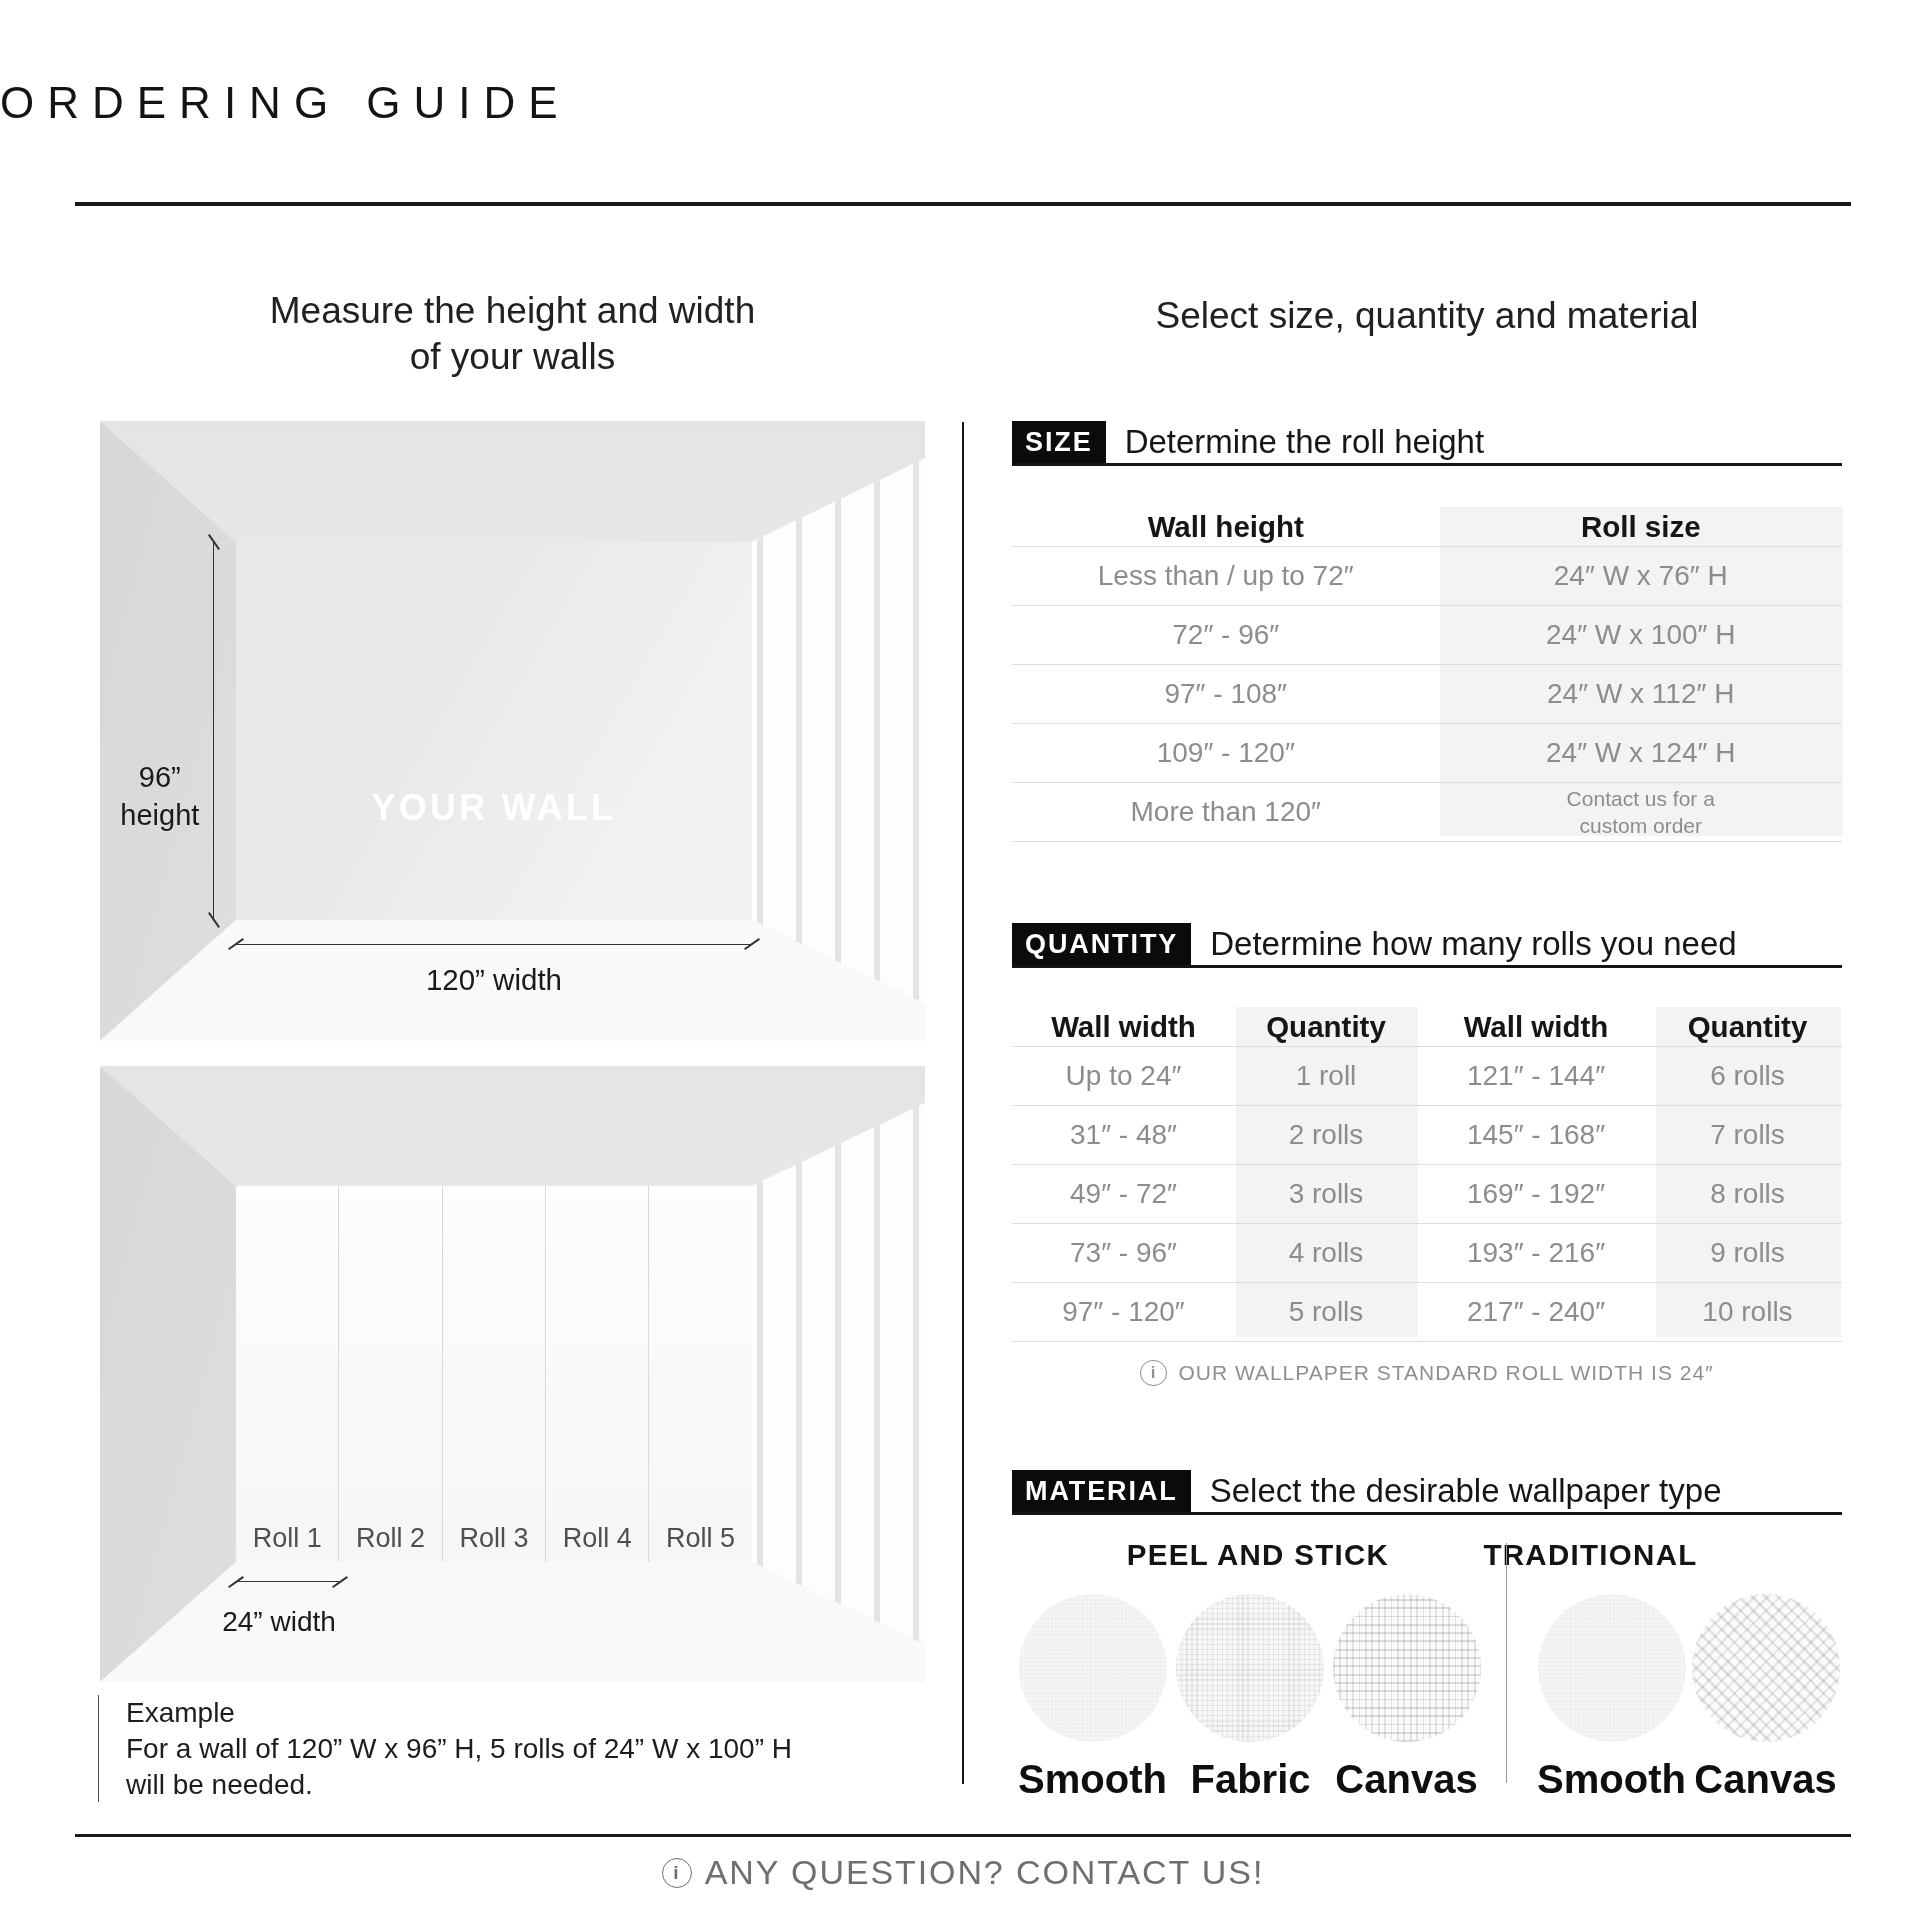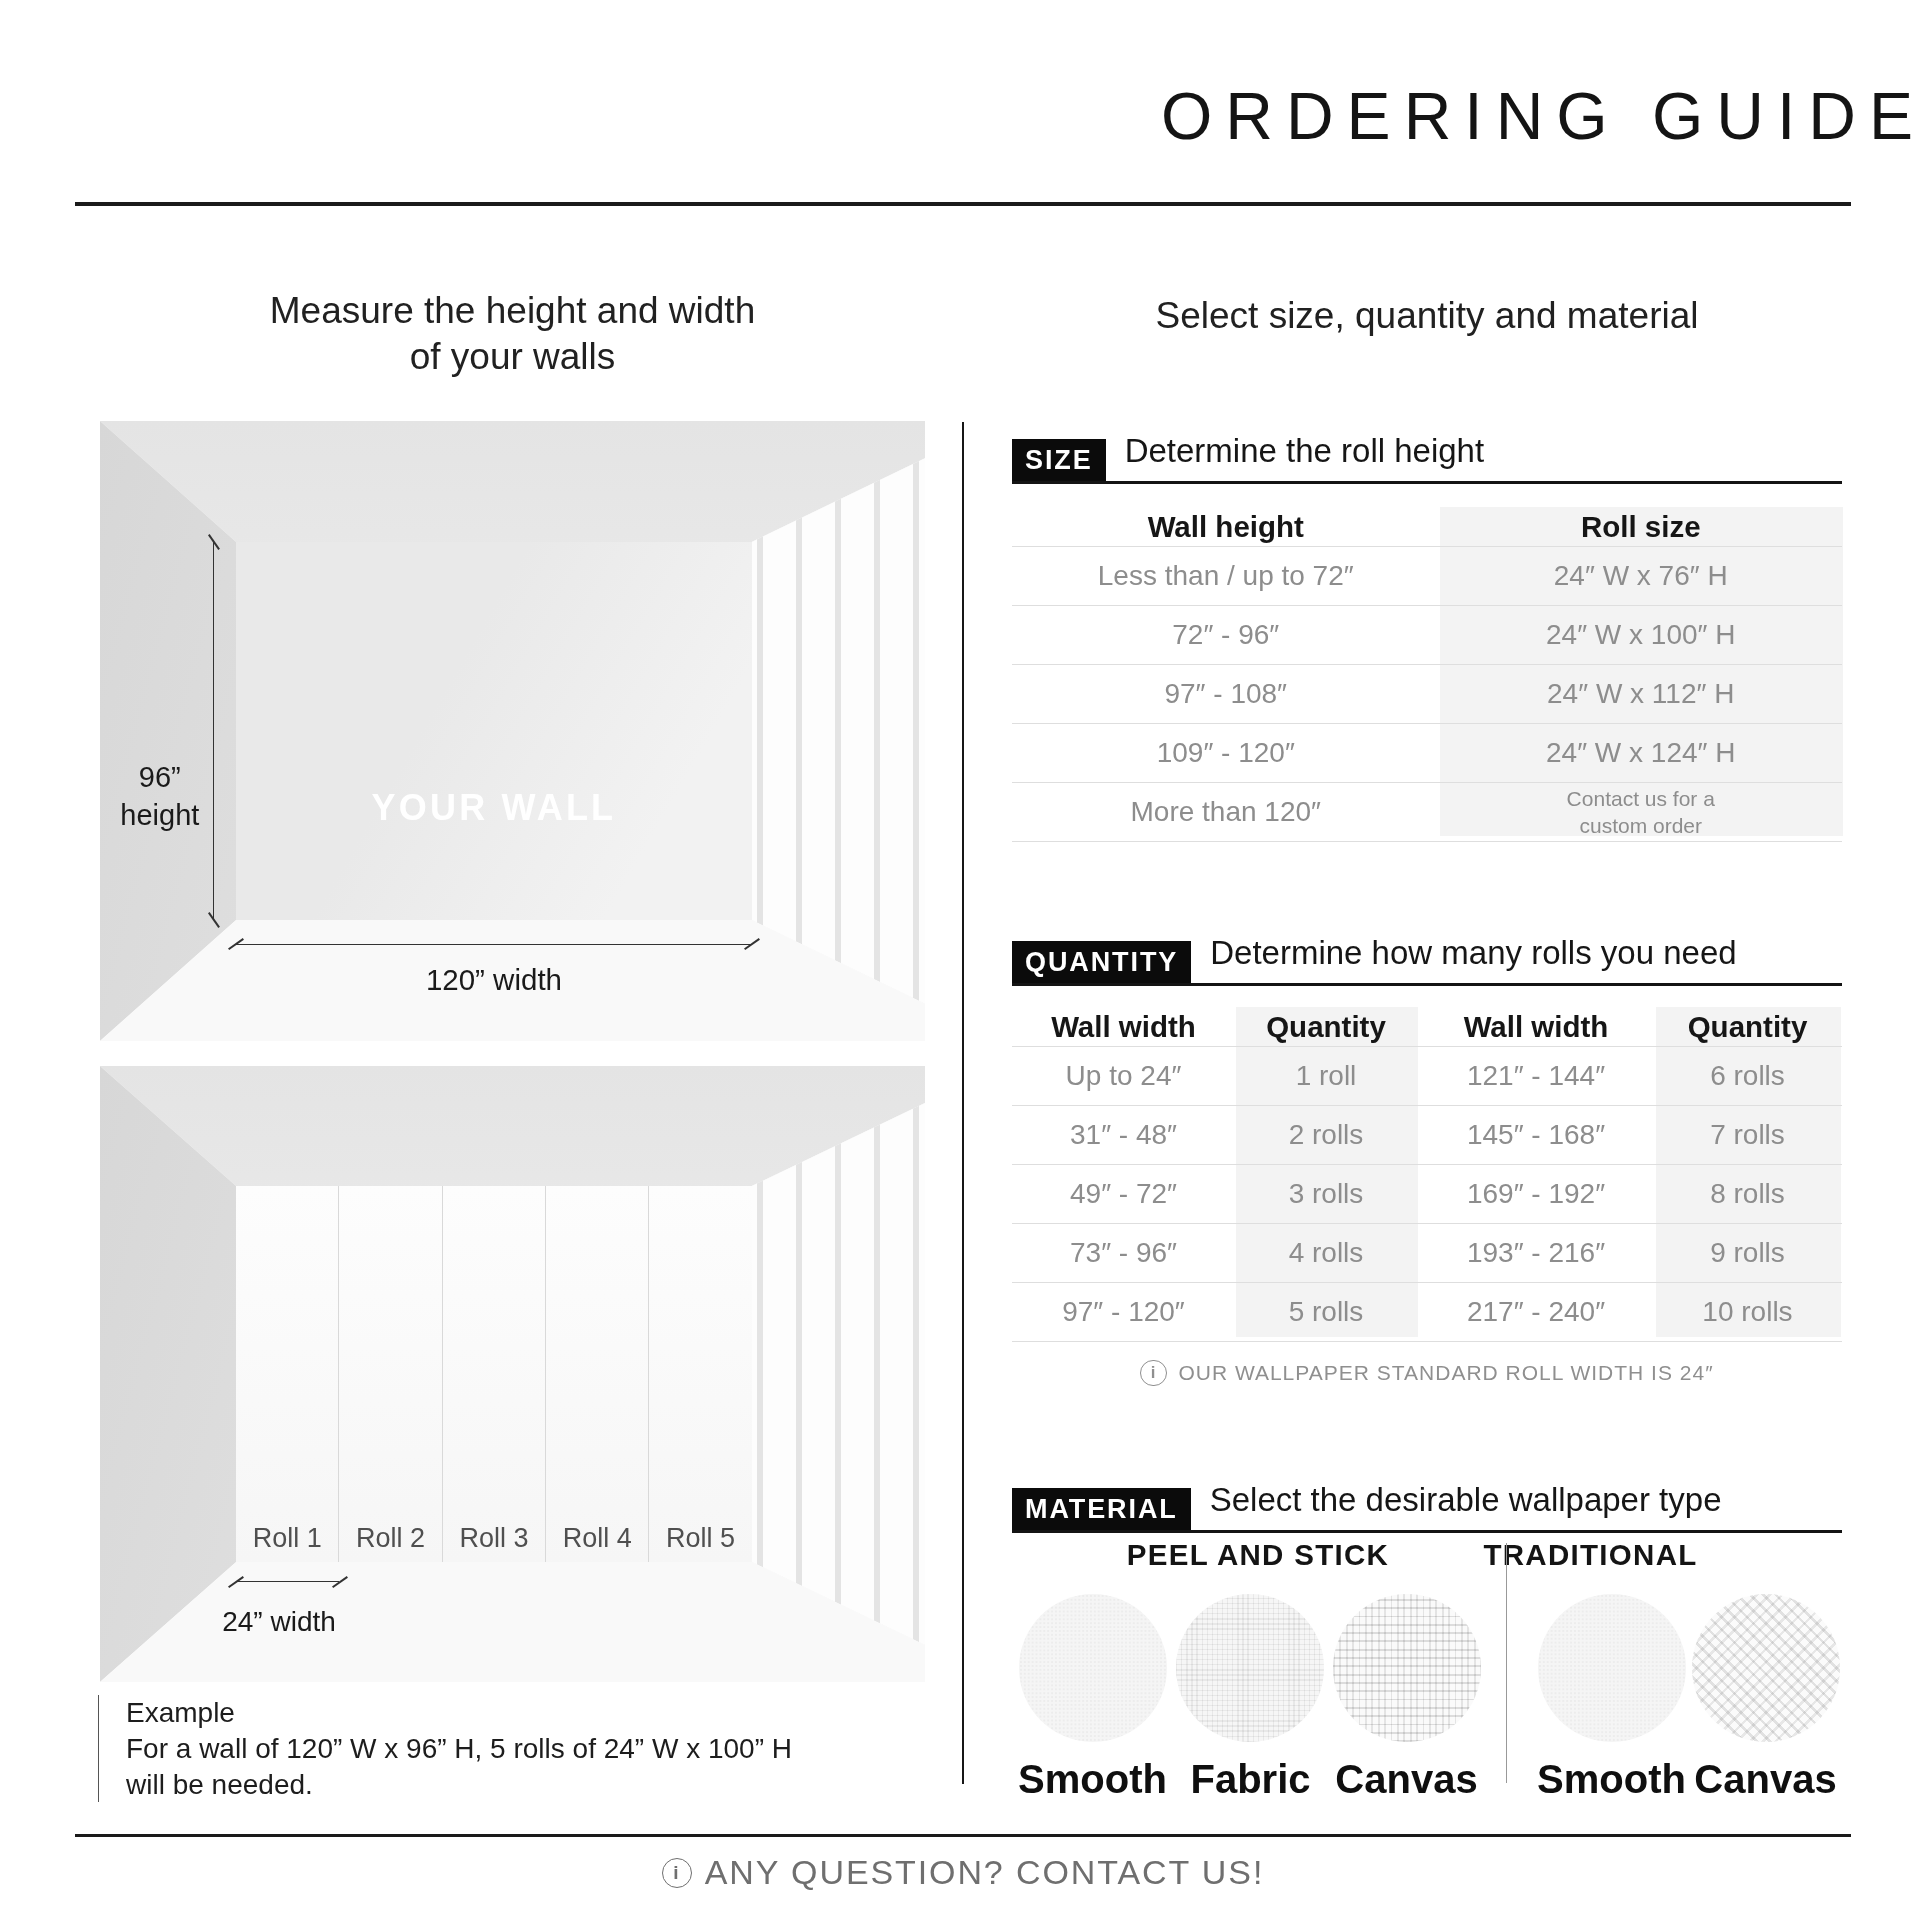--- a/index.html
+++ b/index.html
@@ -1,21 +1,21 @@
 <!DOCTYPE html>
 <html style="font-size:10.3px"><head>
 <meta charset="utf-8">
 <style>
   html,body{margin:0;padding:0;background:#fff;}
   .page{position:relative;width:1926px;height:1926px;background:#ffffff;
         font-family:"Liberation Sans", sans-serif;color:#1a1a1a;overflow:hidden;}
   .abs{position:absolute;}
 
   
-  .title{top:78px;left:0;width:1926px;text-align:right;font-size:66px;font-weight:400;
+  .title{top:78px;left:0;width:1926px;text-align:left;font-size:44px;font-weight:400;
          letter-spacing:13px;color:#141414;}
   .rule-top{top:202px;left:75px;width:1776px;height:3.9px;background:#1a1a1a;}
   .rule-bottom{top:1834px;left:75px;width:1776px;height:3.2px;background:#1a1a1a;}
   .col-divider{top:422px;left:962px;width:1.9px;height:1362px;background:#161616;}
 
   
   .left-heading{top:288px;left:100px;width:825px;text-align:center;font-size:37px;
                 line-height:1.24;color:#212121;}
   .right-heading{top:295px;left:1012px;width:830px;text-align:center;font-size:37px;color:#212121;}
 
@@ -64,21 +64,21 @@
 
   
   .example{top:1695px;left:98px;border-left:1.9px solid #555;padding-left:27px;
         font-size:28px;line-height:1.28;color:#1d1d1d;width:770px;}
 
   
   .section-header{left:1012px;width:830px;border-bottom:3.2px solid #141414;
         display:flex;align-items:center;padding-bottom:0;}
   .sh-size{top:421px;} .sh-qty{top:923px;} .sh-mat{top:1470px;}
   .badge{background:#0b0b0b;color:#ffffff;font-size:27px;font-weight:700;letter-spacing:1.9px;
-        padding:7.7px 13px;line-height:1;display:inline-block;margin-top:18px;}
+        padding:7.7px 13px;line-height:1;display:inline-block;}
   .section-label{font-size:33px;color:#161616;margin-left:19px;}
 
   
   .band{background:#f3f3f3;}
   .size-band{top:507px;left:1440px;width:403px;height:329px;}
   .qty-band1{top:1007px;left:1236px;width:182px;height:330px;} 
   .qty-band-b{top:1007px;left:1656px;width:185px;height:330px;}
   .tbl{left:1012px;width:830px;}
   .size-tbl{top:507px;} .qty-tbl{top:1007px;}
   .t-row{display:flex;align-items:center;border-bottom:1.3px solid #dedede;}

